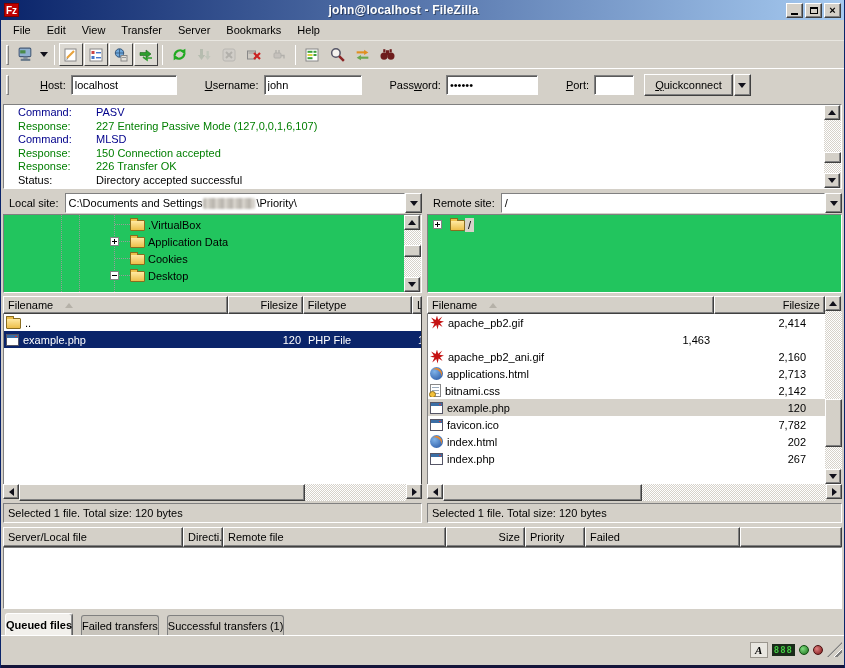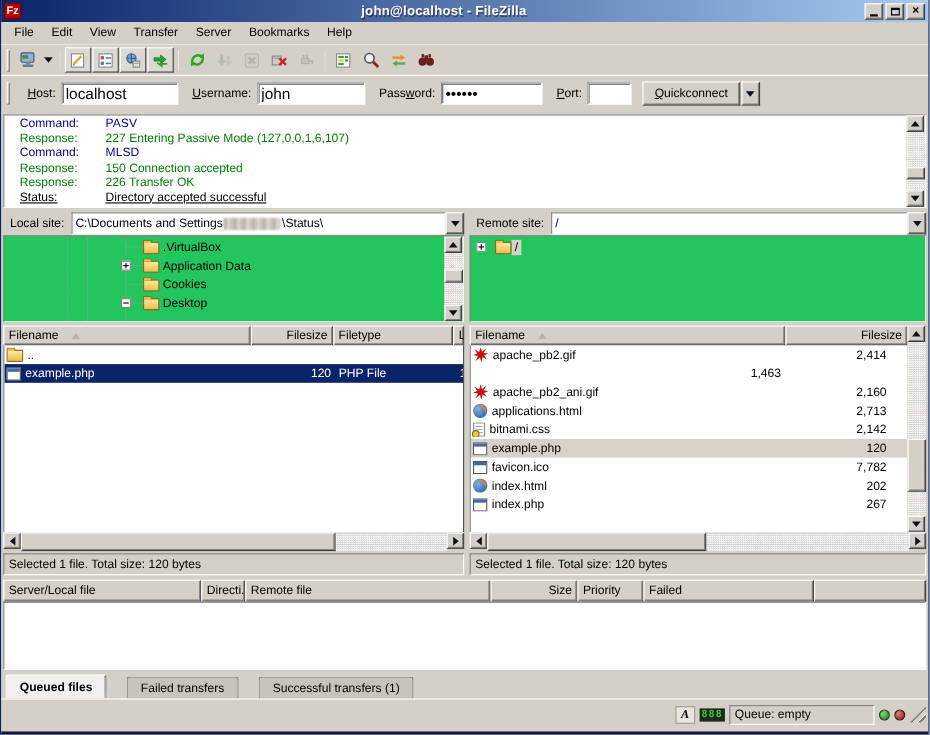--- a/index.html
+++ b/index.html
@@ -33,34 +33,34 @@
   .toolbar { height:27px; display:flex; align-items:center; padding-left:2px; flex:none; gap:1px; }
   .grip { width:3px; height:20px; border:1px solid; border-color:#fff #808080 #808080 #fff; margin:0 3px; flex:none; }
   .tsep { width:1px; height:20px; background:#808080; border-right:1px solid #fff; margin:0 3px; flex:none; }
   .tbtn { width:24px;height:23px; display:flex;align-items:center;justify-content:center; flex:none; }
   .tbtn.on { border:1px solid; border-color:#ffffff #404040 #404040 #ffffff; background:#dcd9d2; }
   .tbtn.dis svg { opacity:.45; filter:grayscale(60%); }
   .ddarrow { width:12px;height:23px;display:flex;align-items:center;justify-content:center; }
 
   
   .qcbar { height:33px; display:flex; align-items:center; flex:none; border-top:1px solid #fff; padding-left:2px; }
-  .qcbar label { margin:0 5px 0 13px;text-align:center; }
+  .qcbar label { margin:0 5px 0 28px;text-align:center; }
   .qcbar .key { text-decoration:underline; }
-  .qcinput { height:20px; font-family:"Liberation Sans",sans-serif; font-size:14px; padding:2px 3px; background:#fff; border:1px solid; border-color:#808080 #fff #fff #808080; box-shadow:inset 1px 1px 0 #5a5a5a; outline:none; }
+  .qcinput { height:20px; font-family:"Liberation Sans",sans-serif; font-size:11px; padding:2px 3px; background:#fff; border:1px solid; border-color:#808080 #fff #fff #808080; box-shadow:inset 1px 1px 0 #5a5a5a; outline:none; }
   .qcbtn { height:22px; padding:0 10px; font-size:11px; margin-left:10px; display:flex; align-items:center; }
   .qcdd { width:17px; height:22px; display:flex;align-items:center;justify-content:center; margin-left:1px; }
 
   
   .logwrap { margin:3px 2px 2px 2px; height:85px; flex:none; display:flex; background:#fff; }
   .logbody { flex:1; overflow:hidden; padding:1px 0 0 14px; }
   .logline { display:flex; height:13.5px; line-height:13.5px; white-space:nowrap; }
   .loglabel { width:78px; flex:none; }
   .c-command { color:#00008b; }
   .c-response { color:#007f00; }
-  .c-status { color:#000;text-decoration:underline; }
+  .c-status { color:#000; }
   .vscroll { width:17px; flex:none; display:flex; flex-direction:column; background:#d4d0c8; }
   .vtrack { flex:1; position:relative; }
   .vthumb { position:absolute; left:0; right:0; }
 
   
   .panes { display:flex; flex:none; margin:2px 2px 0 2px; }
   .pane { display:flex; flex-direction:column; }
   .pane.left { width:419px; flex:none; }
   .pane.right { flex:1; margin-left:5px; }
   .sitebar { height:20px; display:flex; align-items:stretch; margin-bottom:1px; }
@@ -101,21 +101,21 @@
   .hthumb { position:absolute; top:0; bottom:0; }
   .pstatus { height:20px; margin-top:2px; display:flex; align-items:center; padding:0 4px; background:#d4d0c8; border:1px solid; border-color:#808080 #fff #fff #808080; flex:none; white-space:nowrap; overflow:hidden; }
   .rightsplit { display:flex; }
   .rightcols { flex:1; display:flex; flex-direction:column; min-width:0; }
   .rvscroll { width:17px; flex:none; display:flex; flex-direction:column; background:#d4d0c8; margin-top:3px; }
 
   
   .queuehdr { height:20px; display:flex; flex:none; margin:4px 2px 0 2px; }
   .queuebody { height:62px; background:#fff; margin:0 2px; border:1px solid; border-color:#808080 #fff #fff #808080; flex:none; }
   .tabs { display:flex; align-items:flex-end; height:24px; padding-left:4px; flex:none; margin-top:2px; }
-  .tab { height:20px; padding:0 12px; display:flex; align-items:center; background:#c8c4bc; border:1px solid #808080; border-bottom:none; border-radius:3px 3px 0 0; margin-right:18px; }
+  .tab { height:20px; padding:0 0; display:flex; align-items:center; background:#c8c4bc; border:1px solid #808080; border-bottom:none; border-radius:3px 3px 0 0; margin-right:8px; }
   .tab.active { background:#f2f0ec; font-weight:bold; height:22px; border-color:#fff #606060 transparent #fff; box-shadow:inset -1px 0 0 #909090; }
 
   
   .statusbar { flex:1; display:flex; align-items:center; justify-content:flex-end; padding:2px 2px 4px 2px; gap:4px; border-top:1px solid #fff; }
   .sicon { width:18px; height:16px; border:1px solid #9a968e; background:#e8e6e0; display:flex; align-items:center; justify-content:center; font-style:italic; font-weight:bold; font-size:11px; font-family:"Liberation Serif",serif; }
   .sbadge { height:12px; padding:0 2px; background:#1a2a1a; color:#44d044; font-size:9px; font-weight:bold; letter-spacing:1px; display:flex; align-items:center; font-family:"DejaVu Sans Mono",monospace; }
   .queuepanel { width:132px; height:18px; display:flex; align-items:center; padding:0 4px; background:#d4d0c8; border:1px solid; border-color:#808080 #fff #fff #808080; }
   .led { width:10px; height:10px; border-radius:50%; }
   .led.green { background:radial-gradient(circle at 35% 35%, #7fdc7f, #1c701c); border:1px solid #0f4a0f; }
   .led.red { background:radial-gradient(circle at 35% 35%, #e08080, #7a1414); border:1px solid #4a0f0f; }
@@ -340,21 +340,21 @@
   </div>
 
   <div class="panes">
 
     <div class="pane left">
       <div class="sitebar">
         <span class="sitelabel">Local site:</span>
         <span class="combo sunkenflat">
           <span>C:\Documents and Settings</span>
             <span class="redact"></span>
-            <span>\Status\</span>
+            <span>\Priority\</span>
         </span>
         <span class="combobtn raised">
             <span class="tri-down"></span>
           </span>
       </div>
       <div class="treebox sunkenflat">
         <div class="treecontent">
           <span class="guide" style="left:57px"></span>
           <span class="guide" style="left:75px"></span>
           <span class="guide" style="left:110px"></span>
@@ -592,22 +592,19 @@
 
   <div class="tabs">
     <span class="tab active">Queued files</span>
     <span class="tab">Failed transfers</span>
     <span class="tab">Successful transfers (1)</span>
   </div>
 
   <div class="statusbar">
     <span class="sicon">A</span>
     <span class="sbadge">888</span>
-    <span class="queuepanel">
-        <span>Queue: empty</span>
-      </span>
     <span class="led green"></span>
     <span class="led red"></span>
     <span class="gripcorner"></span>
   </div>
   <div class="bottomedge"></div>
 
 </div>
 
 </body></html>

